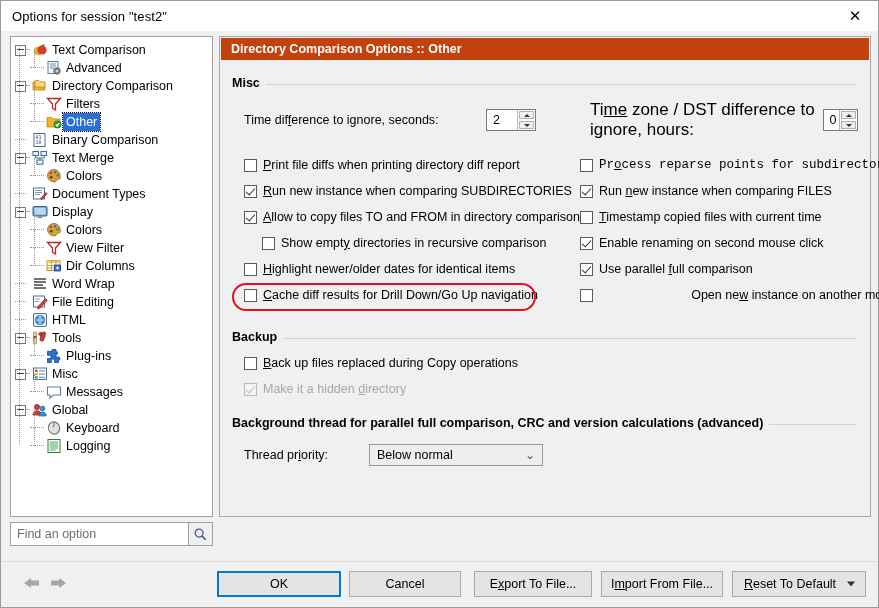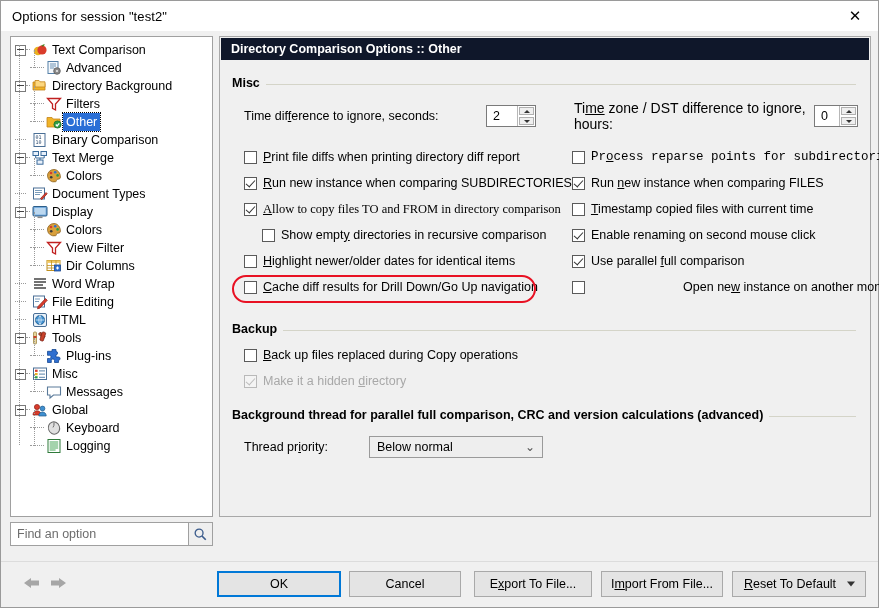--- a/index.html
+++ b/index.html
@@ -71,21 +71,21 @@
   
   .guide{
     position:absolute;border-left:1px dotted #9a9a9a;
   }
   
   .panel{
     position:absolute;left:218px;top:5px;width:652px;height:481px;
     background:#f0f0f0;border:1px solid #a8a8a8;box-sizing:border-box;
   }
   .panel-header{
-    height:22px;background:#0f172a;color:#fff;
+    height:22px;background:#c2410c;color:#fff;
     font-size:12.5px;font-weight:bold;
     display:flex;align-items:center;padding-left:10px;
     margin:1px 1px 0 1px;
   }
   .group-title{
     font-weight:bold;font-size:12.5px;display:inline-block;
     padding:0 6px 0 0;background:#f0f0f0;position:relative;z-index:2;
   }
   .group-line{
     position:absolute;left:0;right:0;top:8px;border-top:1px solid #d4d4c8;z-index:1;
@@ -214,21 +214,21 @@
             <div class="tnode">
               <span class="indent" style="width:4px"></span>
               <span class="expander"></span>
               <span class="indent" style="width:4px;border-top:1px dotted #9a9a9a;height:1px;margin-top:0"></span>
               <span class="ico">
                 <svg width="16" height="16" viewBox="0 0 16 16">
                   <path d="M1,4 h4.5l1,1.4H13V12H1z" fill="#f0b429" stroke="#c4841a" stroke-width=".8"></path>
                   <path d="M3,2.5 h4l1,1.3h5V9H3z" fill="#fcd77f" stroke="#c4841a" stroke-width=".8"></path>
                 </svg>
               </span>
-              <span class="lbl">Directory Background</span>
+              <span class="lbl">Directory Comparison</span>
             </div>
             <div class="tnode">
               <span class="indent" style="width:19px"></span>
               <span class="indent" style="width:14px;border-top:1px dotted #9a9a9a;height:1px"></span>
               <span class="ico">
                 <svg width="16" height="16" viewBox="0 0 16 16">
                   <path d="M1.5,2.5h13l-5,5.6V14l-3,-1.6V8.1z" fill="#fff" stroke="#c02020" stroke-width="1.3"></path>
                 </svg>
               </span>
               <span class="lbl">Filters</span>
@@ -504,21 +504,21 @@
                 <div>
                     <span class="tri-up"></span>
                   </div>
                 <div>
                     <span class="tri-dn"></span>
                   </div>
               </div>
             </div>
           </div>
           <div style="display:flex;align-items:center;flex:1;">
-            <span style="font-size:14px;" id="lbl-tz">Ti<u>me</u> zone / DST difference to ignore, hours:</span>
+            <span style="font-size:17px;margin-left:16px;" id="lbl-tz">Ti<u>me</u> zone / DST difference to ignore, hours:</span>
             <div class="spin" style="margin-left:auto;margin-right:12px;">
               <input type="text" value="0" style="">
               <div class="spin-btns">
                 <div>
                     <span class="tri-up"></span>
                   </div>
                 <div>
                     <span class="tri-dn"></span>
                   </div>
               </div>
@@ -529,21 +529,21 @@
         <div style="display:flex;margin-top:12px;position:relative;">
           <div style="width:370px;padding-left:24px;" id="cb-left">
               <div class="row" style="height: 26px;">
                 <span class="cb"></span>
                 <span class="cb-label"><u>P</u>rint file diffs when printing directory diff report</span>
               </div>
               <div class="row" style="height: 26px;">
                 <span class="cb checked"></span>
                 <span class="cb-label"><u>R</u>un new instance when comparing SUBDIRECTORIES</span>
               </div>
-              <div class="row" style="height: 26px; font-family: Liberation Serif, serif;">
+              <div class="row" style="height: 26px;">
                 <span class="cb checked"></span>
                 <span class="cb-label"><u>A</u>llow to copy files TO and FROM in directory comparison</span>
               </div>
               <div class="row" style="height: 26px; padding-left: 18px;">
                 <span class="cb"></span>
                 <span class="cb-label">Show empt<u>y</u> directories in recursive comparison</span>
               </div>
               <div class="row" style="height: 26px;">
                 <span class="cb"></span>
                 <span class="cb-label"><u>H</u>ighlight newer/older dates for identical items</span>

